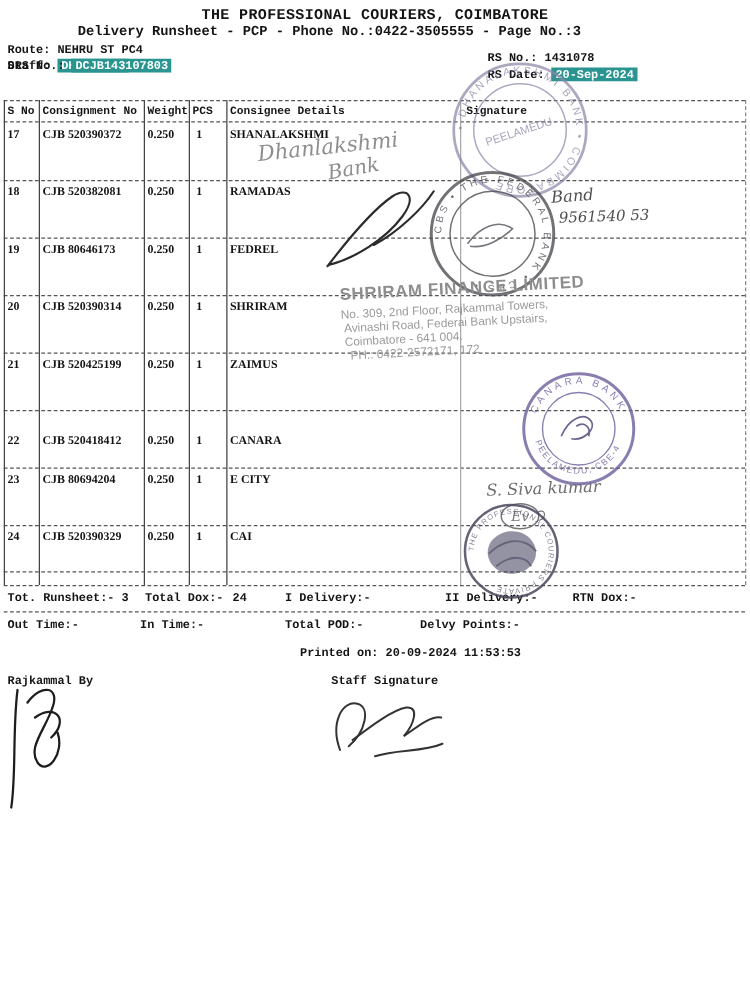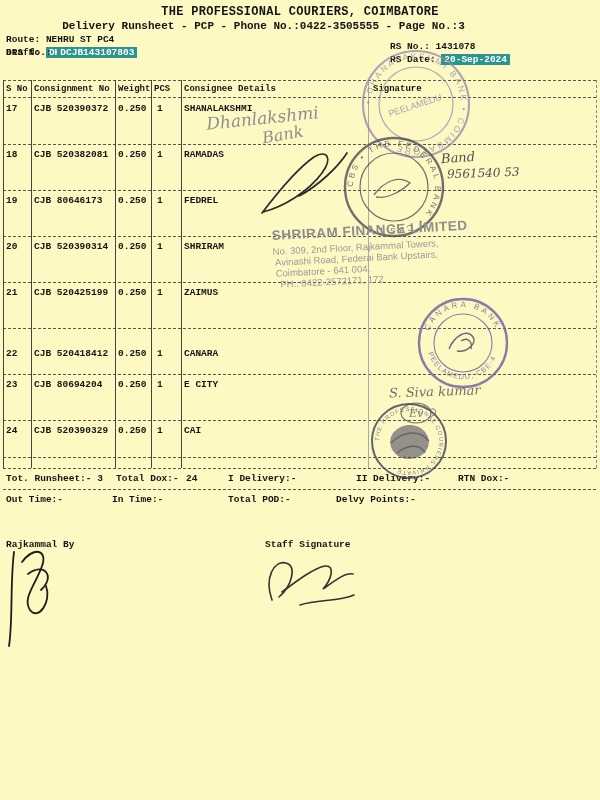--- a/index.html
+++ b/index.html
@@ -1,32 +1,32 @@
 <!DOCTYPE html>
 <html><head>
 <meta charset="utf-8">
 <style>
   html,body{margin:0;padding:0;background:#9a9a9a;}
   .page{
-    position:relative;width:600px;height:800px;background:#fef9c3;
+    position:relative;width:600px;height:800px;background:#ffffff;
     font-family:"Liberation Mono","DejaVu Sans Mono",monospace;color:#141414;
     overflow:hidden;
   }
   .abs{position:absolute;white-space:pre;}
   .title{top:5px;left:0;width:600px;text-align:center;font-size:12px;font-weight:bold;letter-spacing:.3px;}
   .subtitle{top:20px;left:0;width:527px;text-align:center;font-size:11px;font-weight:bold;}
   .meta{font-size:9.5px;font-weight:bold;}
   .hl{background:#2a9490;color:#fff;padding:0 3px;}
   .dash{position:absolute;left:3px;width:593px;height:0;border-top:1px dashed #555;}
   .vline{position:absolute;top:80px;height:388px;width:0;border-left:1px solid #444;}
   .vlight{border-left:1px solid #a9a9a9;}
   .vdash{border-left:1px dashed #888;}
   .thead span{position:absolute;font-size:9px;font-weight:bold;}
   .trow{position:absolute;left:0;width:600px;height:14px;font-size:9.5px;font-weight:bold;}
-  .trow span{position:absolute;white-space:pre;}
+  .trow span{position:absolute;white-space:pre;font-family:Liberation Serif, serif;}
   .sno{left:6px;} .con{left:34px;text-align:right;} .wt{left:118px;} .pcs{left:157px;} .cons{left:184px;}
   .foot{position:absolute;font-size:9.5px;font-weight:bold;white-space:pre;}
   .hw{position:absolute;font-family:"DejaVu Serif",serif;font-style:italic;white-space:pre;}
   svg{position:absolute;top:0;left:0;pointer-events:none;}
 </style>
 </head>
 <body>
 
 <div class="page">
 
@@ -138,20 +138,21 @@
   <div class="foot" style="top:473px;left:186px">24</div>
   <div class="foot" style="top:473px;left:228px">I Delivery:-</div>
   <div class="foot" style="top:473px;left:356px">II Delivery:-</div>
   <div class="foot" style="top:473px;left:458px">RTN Dox:-</div>
 
   <div class="foot" style="top:494px;left:6px">Out Time:-</div>
   <div class="foot" style="top:494px;left:112px">In Time:-</div>
   <div class="foot" style="top:494px;left:228px">Total POD:-</div>
   <div class="foot" style="top:494px;left:336px">Delvy Points:-</div>
 
+  <div class="foot" style="top:517px;left:240px">Printed on: 20-09-2024 11:53:53</div>
 
   <div class="foot" style="top:539px;left:6px">Rajkammal By</div>
   <div class="foot" style="top:539px;left:265px">Staff Signature</div>
 
   <svg width="600" height="800" viewBox="0 0 600 800">
     <defs>
       <path id="arcA" d="M -45,0 A 45,45 0 1 1 45,0 A 45,45 0 1 1 -45,0" fill="none"></path>
       <path id="arcB" d="M -41,0 A 41,41 0 1 1 41,0 A 41,41 0 1 1 -41,0" fill="none"></path>
       <path id="arcCtop" d="M -36,0 A 36,36 0 1 1 36,0" fill="none"></path>
       <path id="arcCbot" d="M -36,0 A 36,36 0 0 0 36,0" fill="none"></path>

